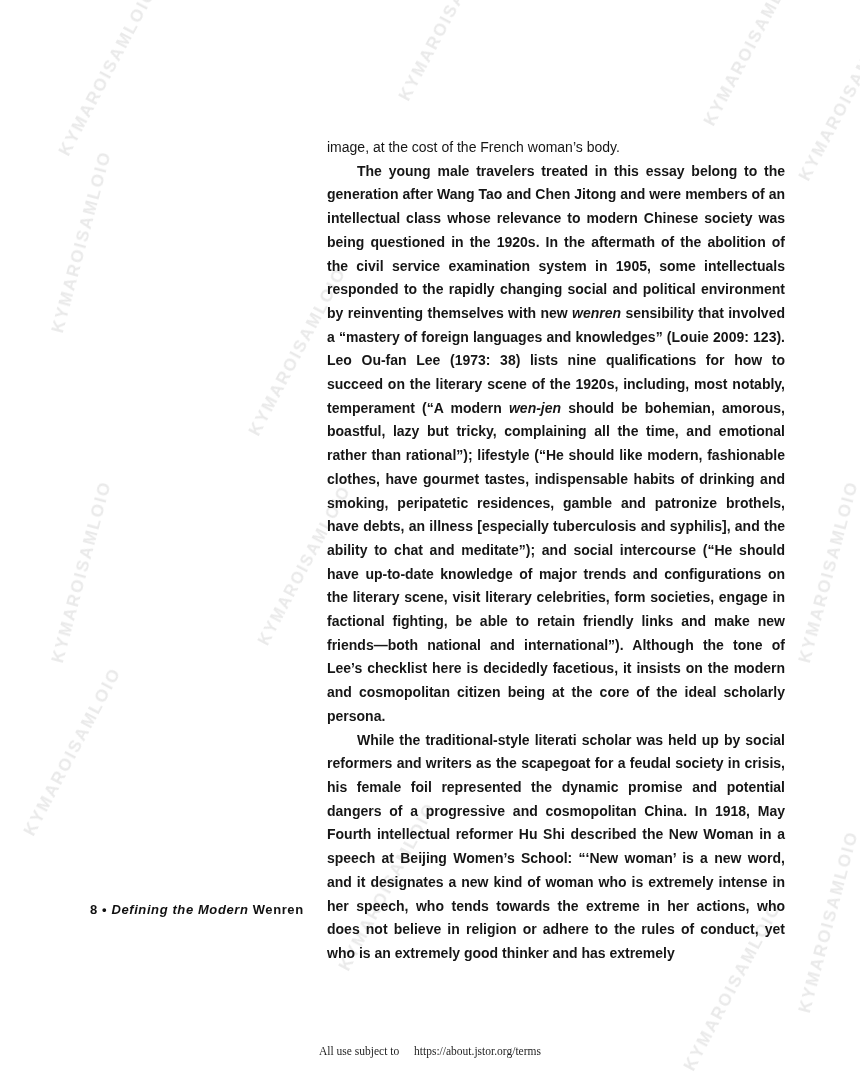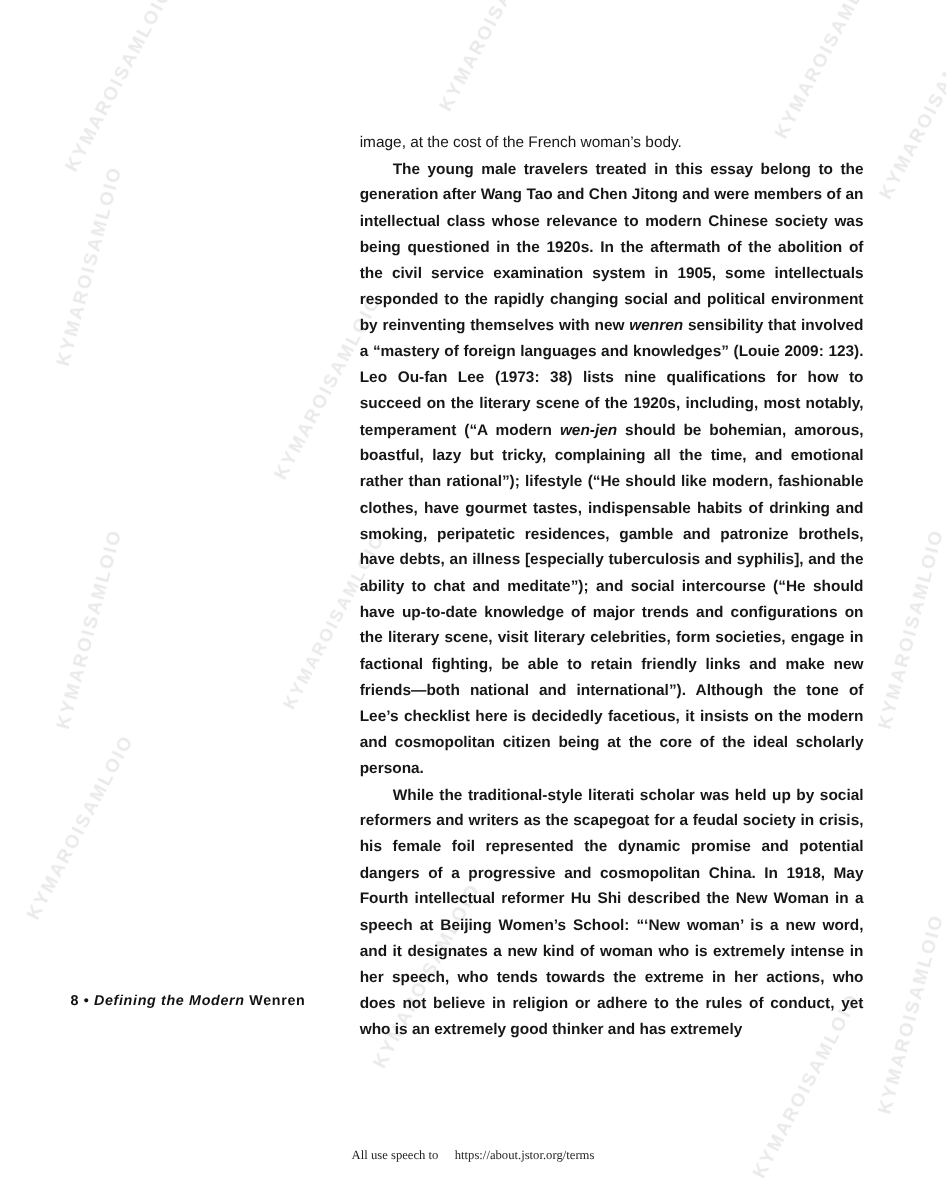--- a/index.html
+++ b/index.html
@@ -23,36 +23,36 @@
     letter-spacing: 2px;
     transform-origin: 0 0;
     opacity: 0.32;
     filter: blur(0.5px);
   }
 
   
   .body-text {
     position: absolute;
     left: 327px;
-    top: 118px;
+    top: 136px;
     width: 458px;
     font-size: 14px;
     line-height: 23.7px;
     text-align: justify;
     color: #161616;
   }
   .para { margin: 0; }
   .para.indent { text-indent: 30px; font-weight: bold; }
   .it { font-style: italic; }
   .bd { font-weight: bold; }
 
   
   .footer {
     position: absolute;
-    left: 64px;
+    left: 90px;
     top: 902px;
     font-size: 13px;
     letter-spacing: 0.6px;
     color: #111111;
   }
 
   
   .jstor {
     position: absolute;
     left: 0;
@@ -90,16 +90,16 @@
 
   <main class="body-text">
       <p class="para"><span>image, at the cost of the French woman’s body.</span></p>
       <p class="para indent"><span>The young male travelers treated in this essay belong to the generation after Wang Tao and Chen Jitong and were members of an intellectual class whose relevance to modern Chinese society was being questioned in the 1920s. In the aftermath of the abolition of the civil service examination system in 1905, some intellectuals responded to the rapidly changing social and political environment by reinventing themselves with new </span><span class="it">wenren</span><span> sensibility that involved a “mastery of foreign languages and knowledges” (Louie 2009: 123). Leo Ou-fan Lee (1973: 38) lists nine qualifications for how to succeed on the literary scene of the 1920s, including, most notably, temperament (“A modern </span><span class="it">wen-jen</span><span> should be bohemian, amorous, boastful, lazy but tricky, complaining all the time, and emotional rather than rational”); lifestyle (“He should like modern, fashionable clothes, have gourmet tastes, indispensable habits of drinking and smoking, peripatetic residences, gamble and patronize brothels, have debts, an illness [especially tuberculosis and syphilis], and the ability to chat and meditate”); and social intercourse (“He should have up-to-date knowledge of major trends and configurations on the literary scene, visit literary celebrities, form societies, engage in factional fighting, be able to retain friendly links and make new friends—both national and international”). Although the tone of Lee’s checklist here is decidedly facetious, it insists on the modern and cosmopolitan citizen being at the core of the ideal scholarly persona.</span></p>
       <p class="para indent"><span>While the traditional-style literati scholar was held up by social reformers and writers as the scapegoat for a feudal society in crisis, his female foil represented the dynamic promise and potential dangers of a progressive and cosmopolitan China. In 1918, May Fourth intellectual reformer Hu Shi described the New Woman in a speech at Beijing Women’s School: “‘New woman’ is a new word, and it designates a new kind of woman who is extremely intense in her speech, who tends towards the extreme in her actions, who does not believe in religion or adhere to the rules of conduct, yet who is an extremely good thinker and has extremely</span></p>
     </main>
 
   <div class="footer"><span class="bd">8 • </span><span class="it bd">Defining the Modern </span><span class="bd">Wenren</span></div>
 
   <div class="jstor">
-    <div class="jstor-line"><span>All use speech to </span><a class="jstor-link">https://about.jstor.org/terms</a></div>
+    <div class="jstor-line"><span>All use subject to </span><a class="jstor-link">https://about.jstor.org/terms</a></div>
   </div>
 
 </div>
 
 </body></html>

